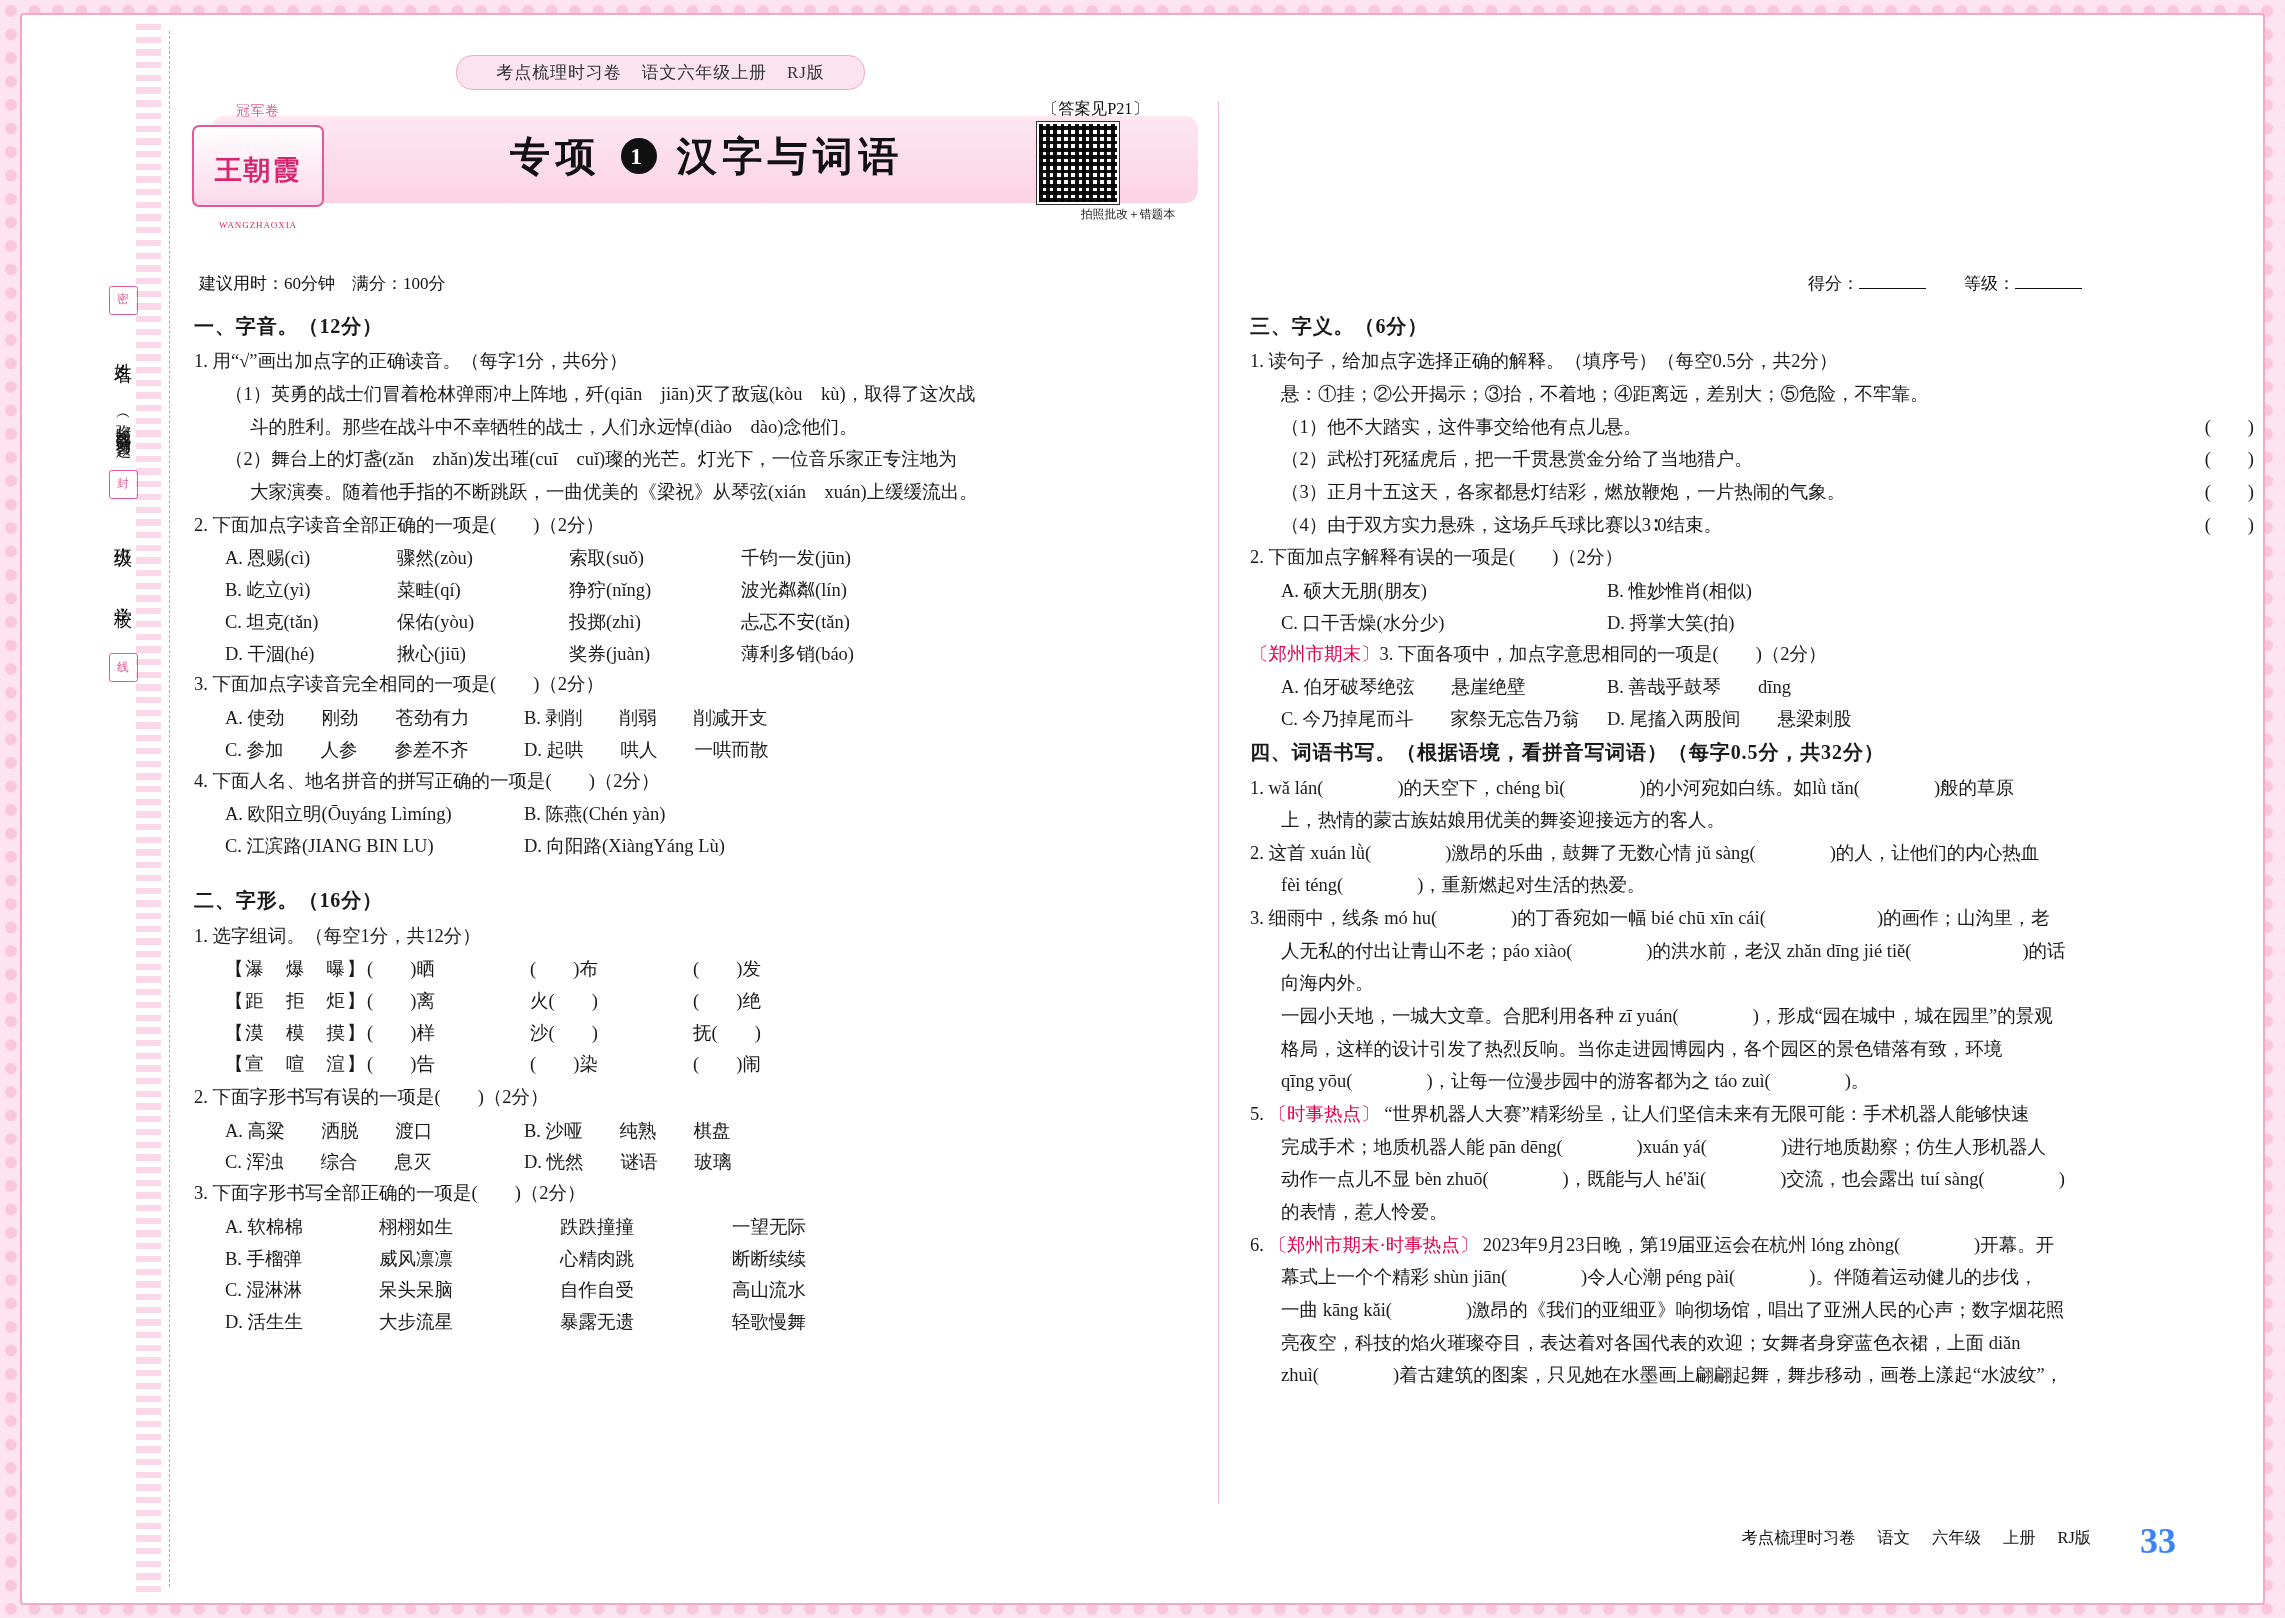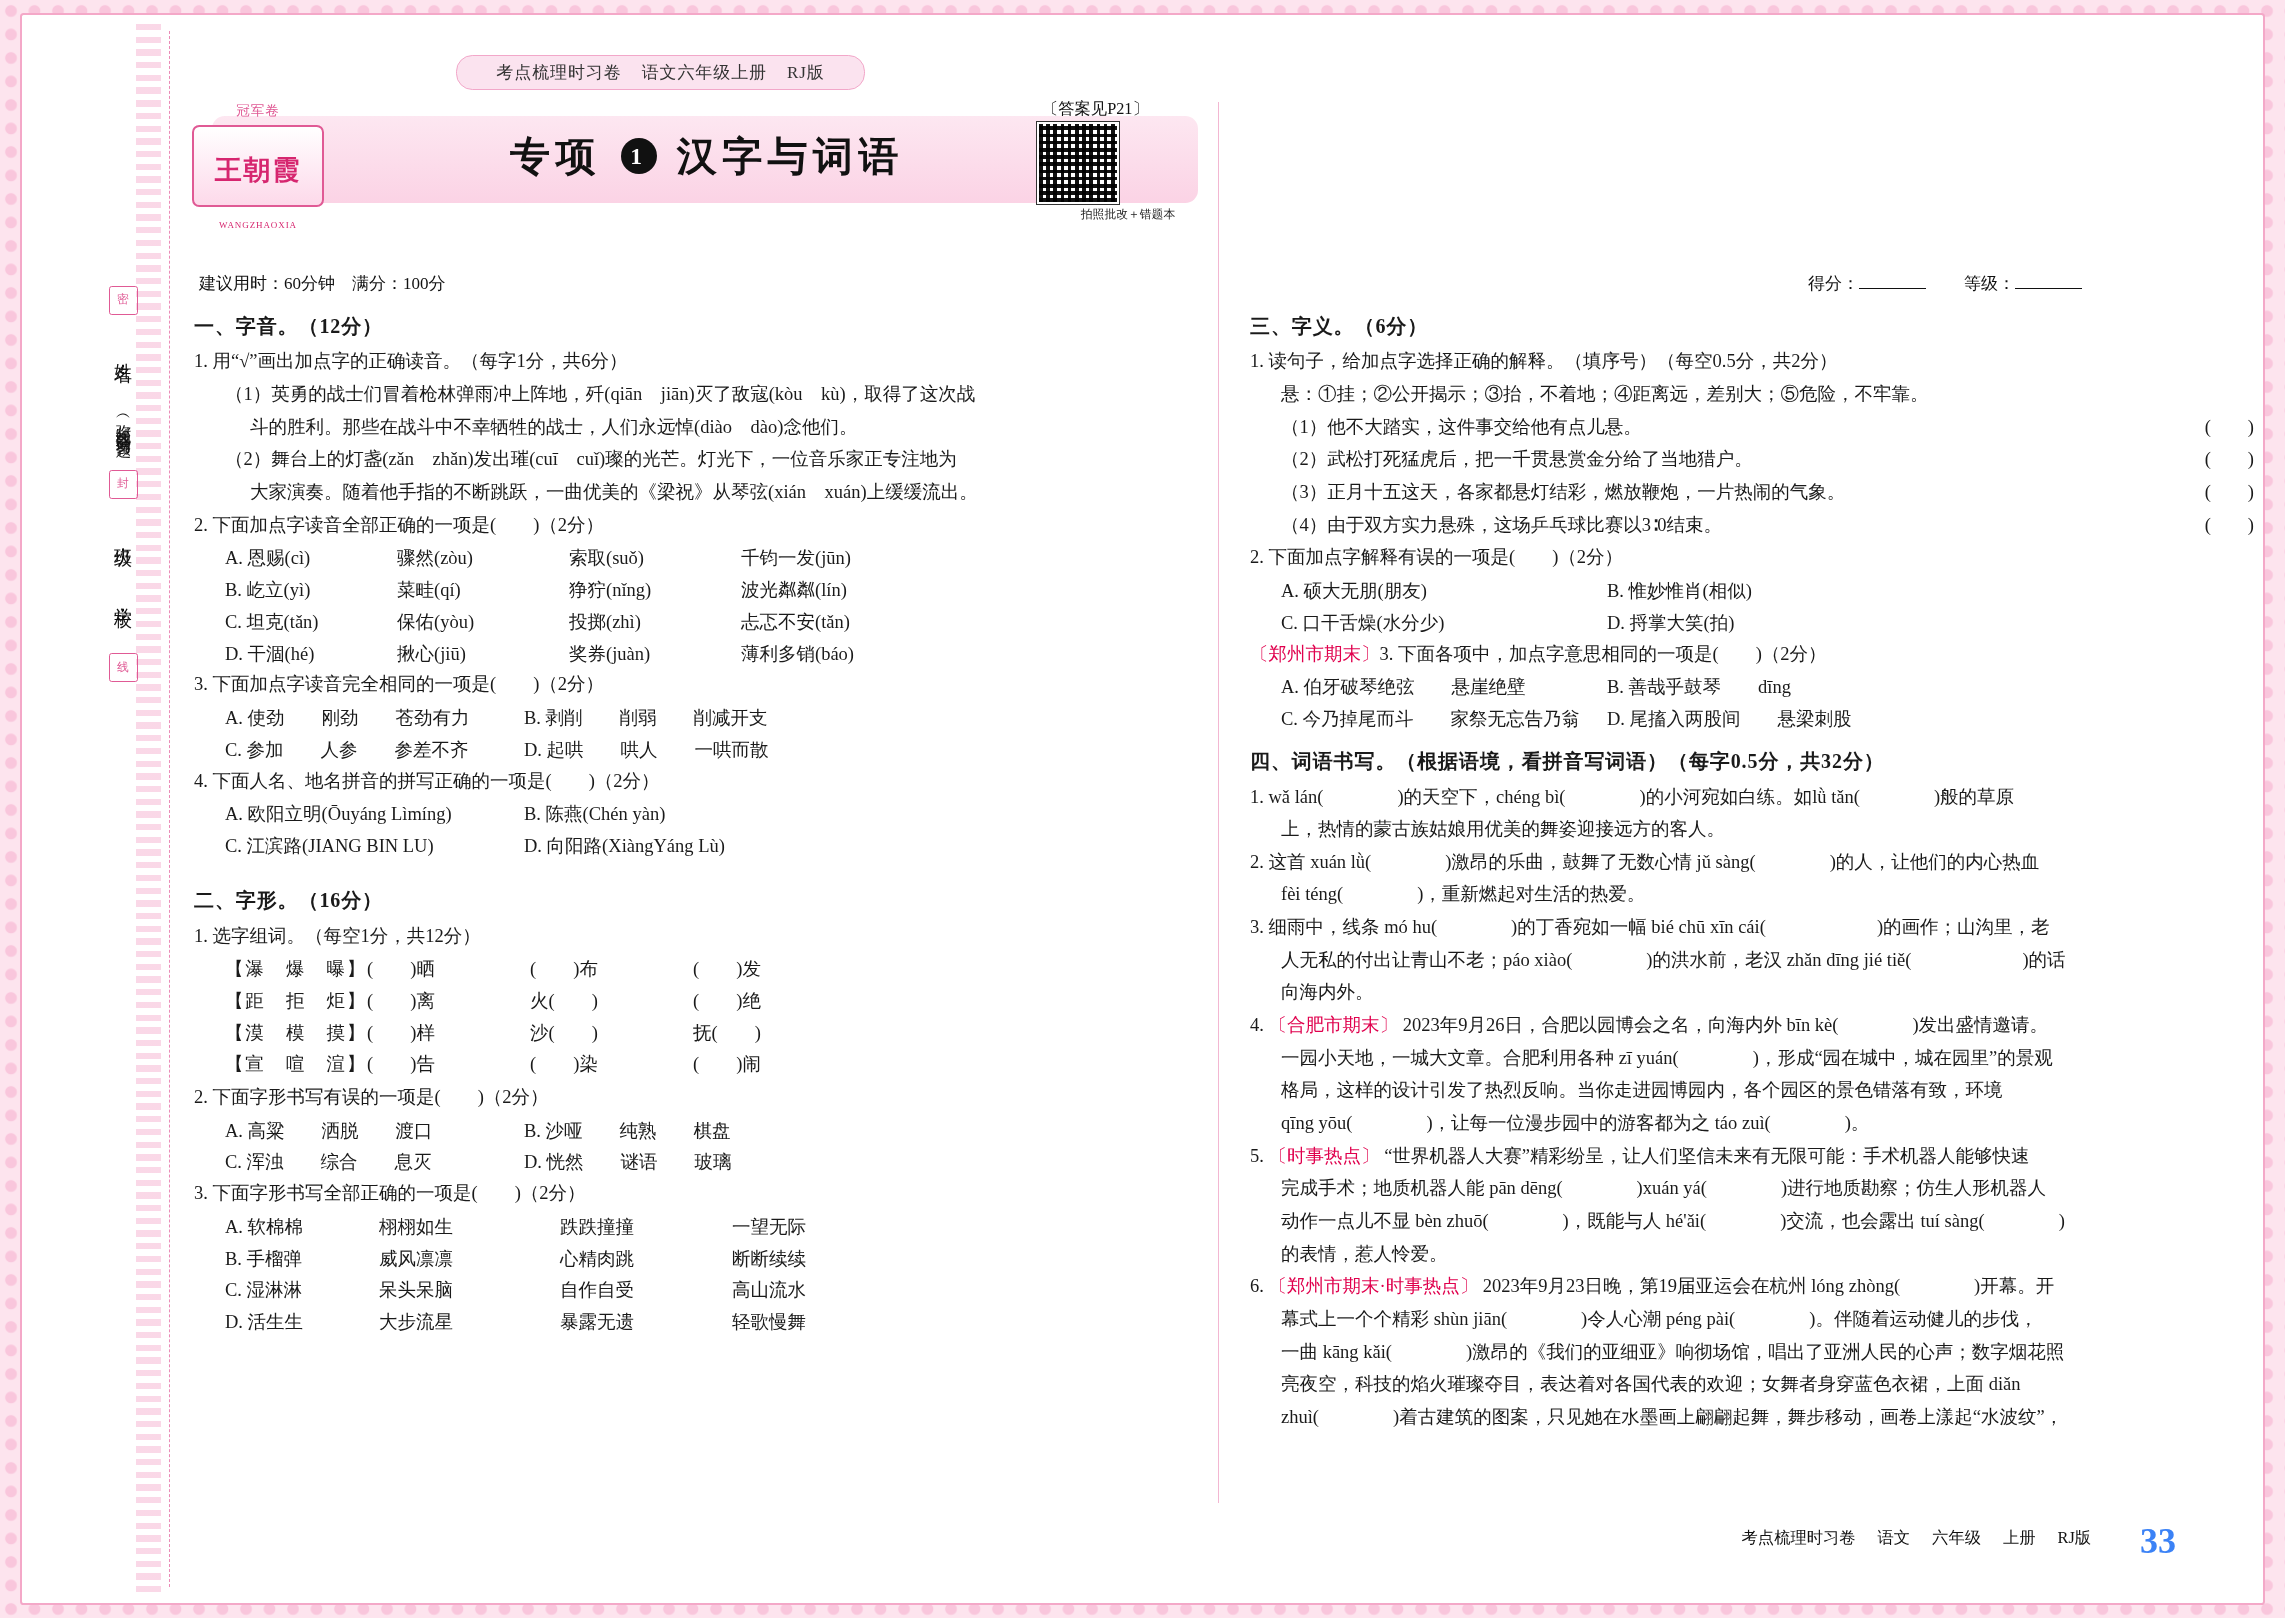--- a/index.html
+++ b/index.html
@@ -375,46 +375,41 @@
           <td style="width:326px">A. 伯牙破琴绝弦　　悬崖绝壁</td>
           <td>B. 善哉乎鼓琴　　dīng</td>
         </tr>
         <tr>
           <td>C. 今乃掉尾而斗　　家祭无忘告乃翁</td>
           <td>D. 尾搐入两股间　　悬梁刺股</td>
         </tr>
       </tbody>
         </table>
 
-      <h2 class="sec" style="margin-top:9px">四、词语书写。（根据语境，看拼音写词语）（每字0.5分，共32分）</h2>
+      <h2 class="sec" style="">四、词语书写。（根据语境，看拼音写词语）（每字0.5分，共32分）</h2>
 
       <p class="q">
         <span>1.</span>
         <span>wǎ lán(　　　　)的天空下，chéng bì(　　　　)的小河宛如白练。如lǜ tǎn(　　　　)般的草原</span>
       </p>
       <p class="q indent1">上，热情的蒙古族姑娘用优美的舞姿迎接远方的客人。</p>
 
       <p class="q">
         <span>2.</span>
         <span>这首 xuán lǜ(　　　　)激昂的乐曲，鼓舞了无数心情 jǔ sàng(　　　　)的人，让他们的内心热血</span>
       </p>
       <p class="q indent1">fèi téng(　　　　)，重新燃起对生活的热爱。</p>
 
       <p class="q">
         <span>3.</span>
         <span>细雨中，线条 mó hu(　　　　)的丁香宛如一幅 bié chū xīn cái(　　　　　　)的画作；山沟里，老</span>
       </p>
       <p class="q indent1">人无私的付出让青山不老；páo xiào(　　　　)的洪水前，老汉 zhǎn dīng jié tiě(　　　　　　)的话</p>
       <p class="q indent1">向海内外。</p>
 
-      <p class="q">
-        <span>4.</span>
-        <span class="tag">〔合肥市期末〕</span>
-        <span>2023年9月26日，合肥以园博会之名，向海内外 bīn kè(　　　　)发出盛情邀请。</span>
-      </p>
       <p class="q indent1">一园小天地，一城大文章。合肥利用各种 zī yuán(　　　　)，形成“园在城中，城在园里”的景观</p>
       <p class="q indent1">格局，这样的设计引发了热烈反响。当你走进园博园内，各个园区的景色错落有致，环境</p>
       <p class="q indent1">qīng yōu(　　　　)，让每一位漫步园中的游客都为之 táo zuì(　　　　)。</p>
 
       <p class="q">
         <span>5.</span>
         <span class="tag">〔时事热点〕</span>
         <span>“世界机器人大赛”精彩纷呈，让人们坚信未来有无限可能：手术机器人能够快速</span>
       </p>
       <p class="q indent1">完成手术；地质机器人能 pān dēng(　　　　)xuán yá(　　　　)进行地质勘察；仿生人形机器人</p>

